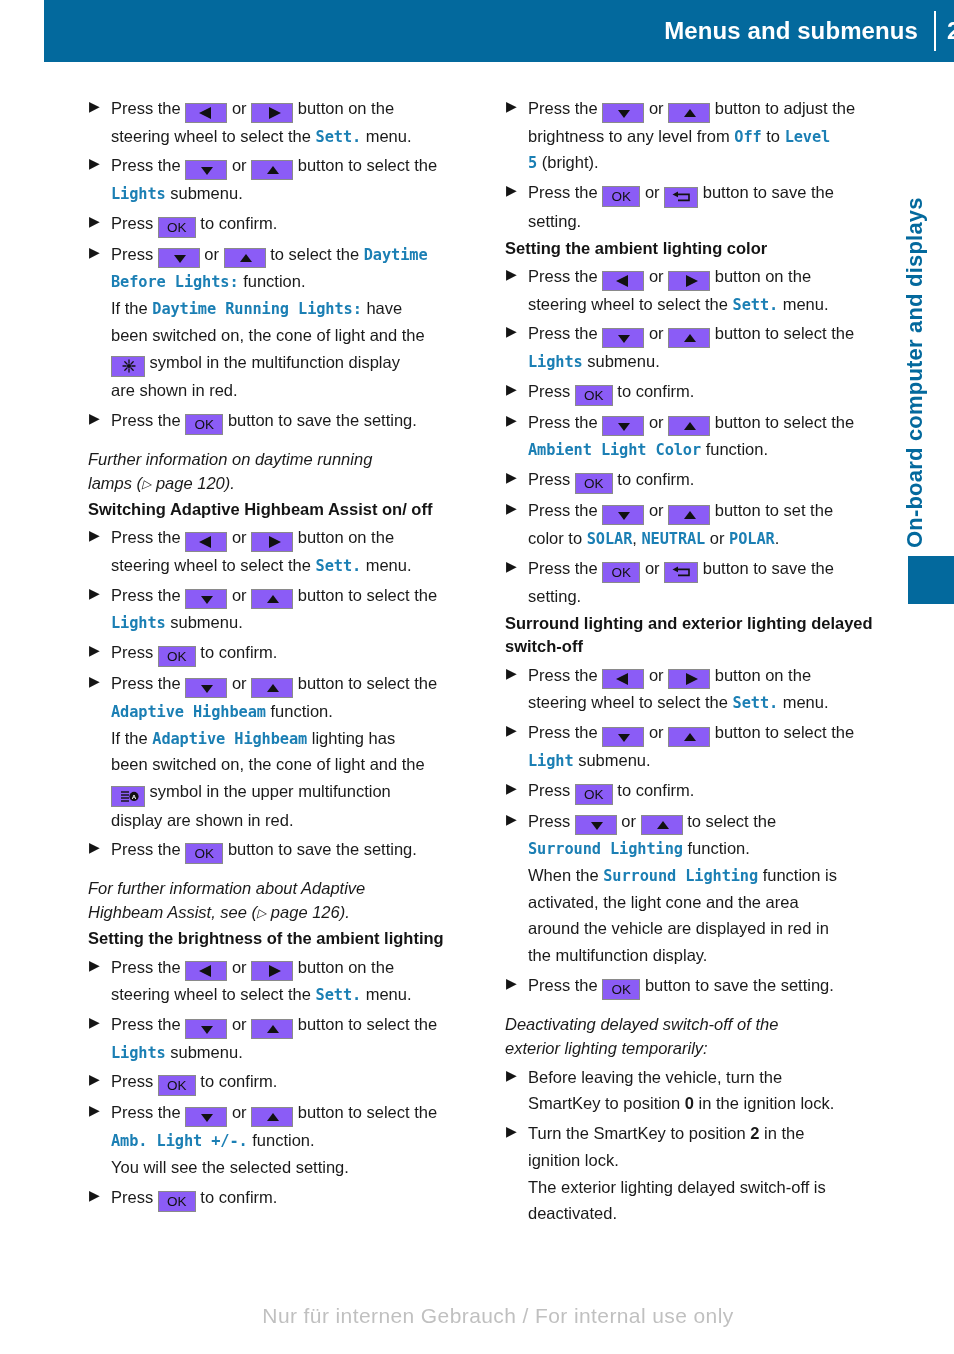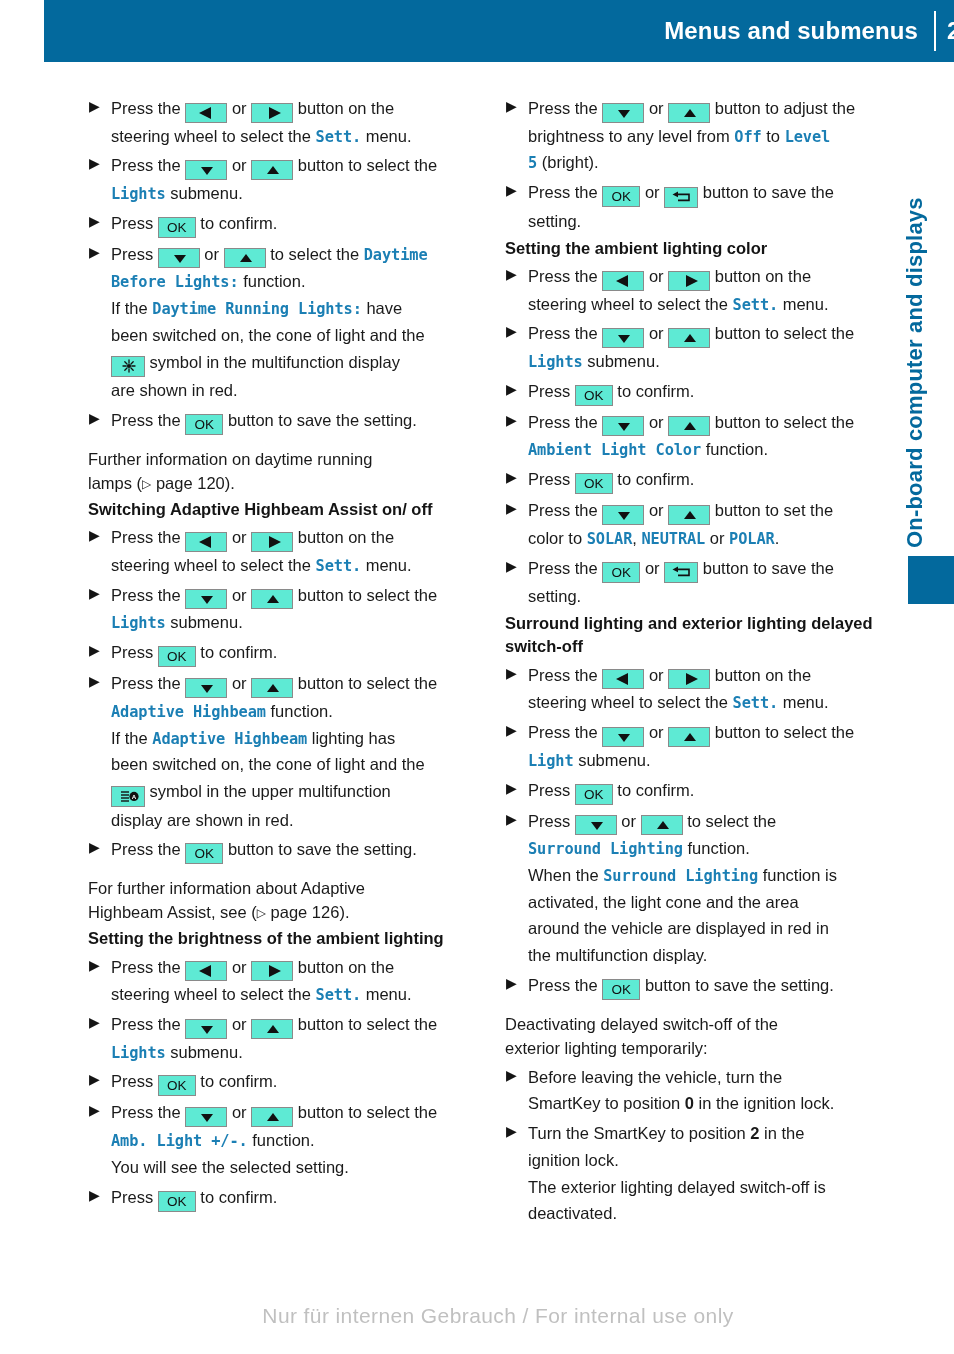--- a/index.html
+++ b/index.html
@@ -102,20 +102,21 @@
     font-weight: bold;
     line-height: 1.42;
     margin: 2px 0 3px 0;
     color: #141414;
   }
 
   .para {
     font-size: 16.5px;
     line-height: 1.45;
     margin: 13px 0 0 0;
+    font-style: italic;
   }
 
   .step {
     position: relative;
     font-size: 16.5px;
     line-height: 1.62;
     padding-left: 23px;
     margin: 3px 0 0 0;
   }
   .step .bullet {
@@ -137,21 +138,21 @@
     font-size: 15.3px;
     letter-spacing: -0.1px;
     font-weight: bold;
   }
   .b { font-weight: bold; }
 
   
   .key {
     display: inline-block;
     border: 1.4px solid #8a8a8a;
-    background: #5eead4;
+    background: #8b5cf6;
     vertical-align: -3px;
     text-align: center;
     box-sizing: border-box;
     line-height: 0;
   }
   .key-arrow {
     width: 42px;
     height: 20px;
     padding: 0;
   }

